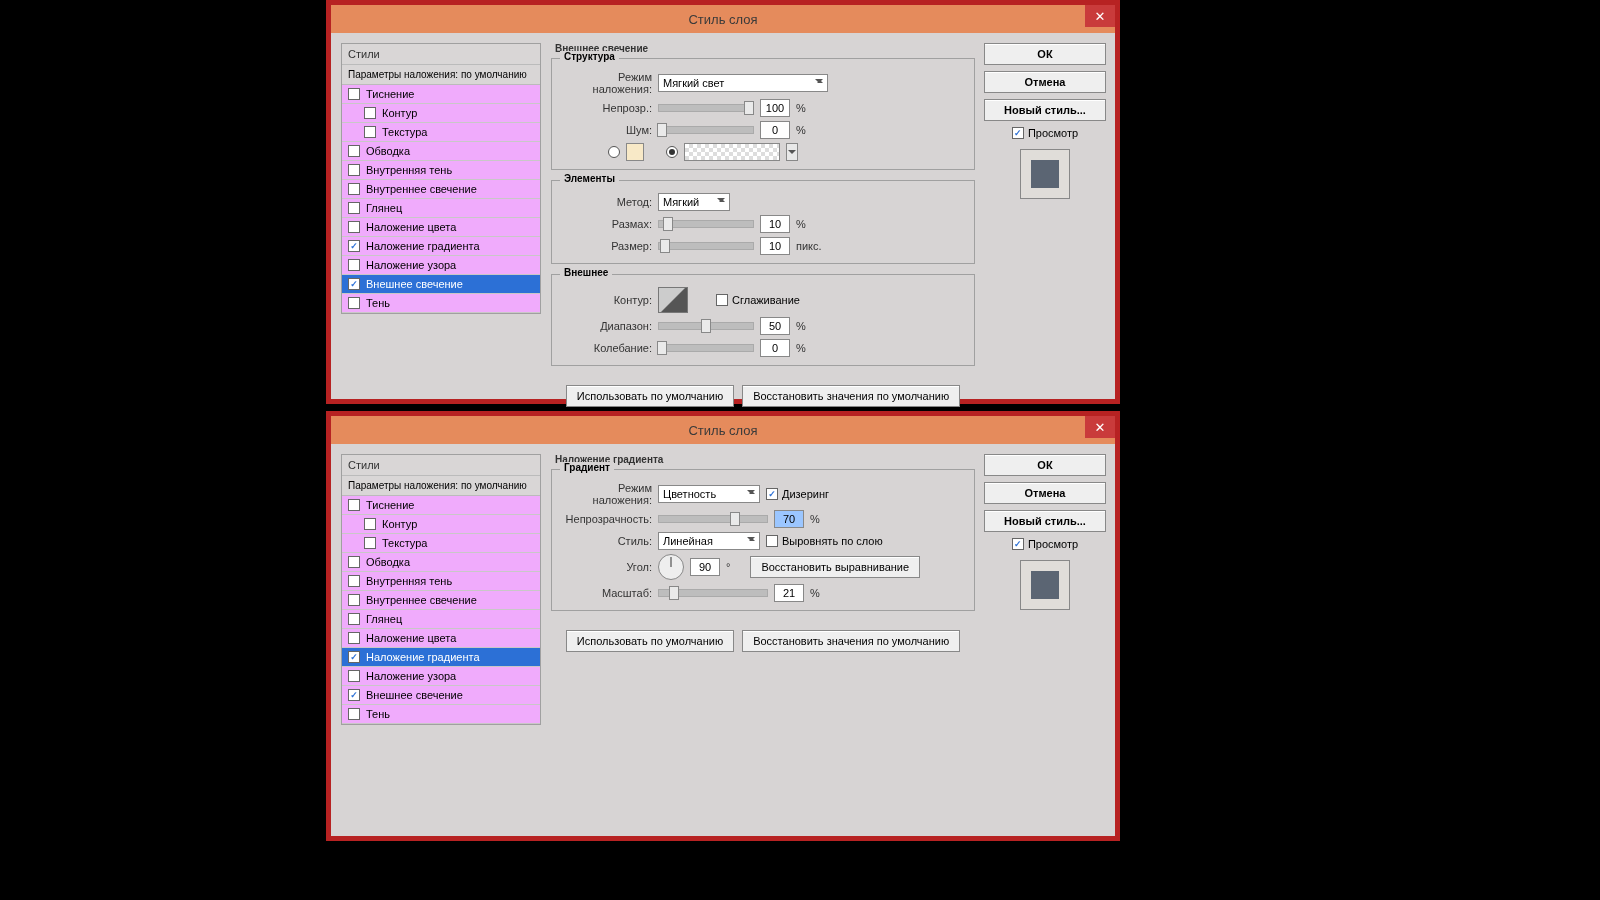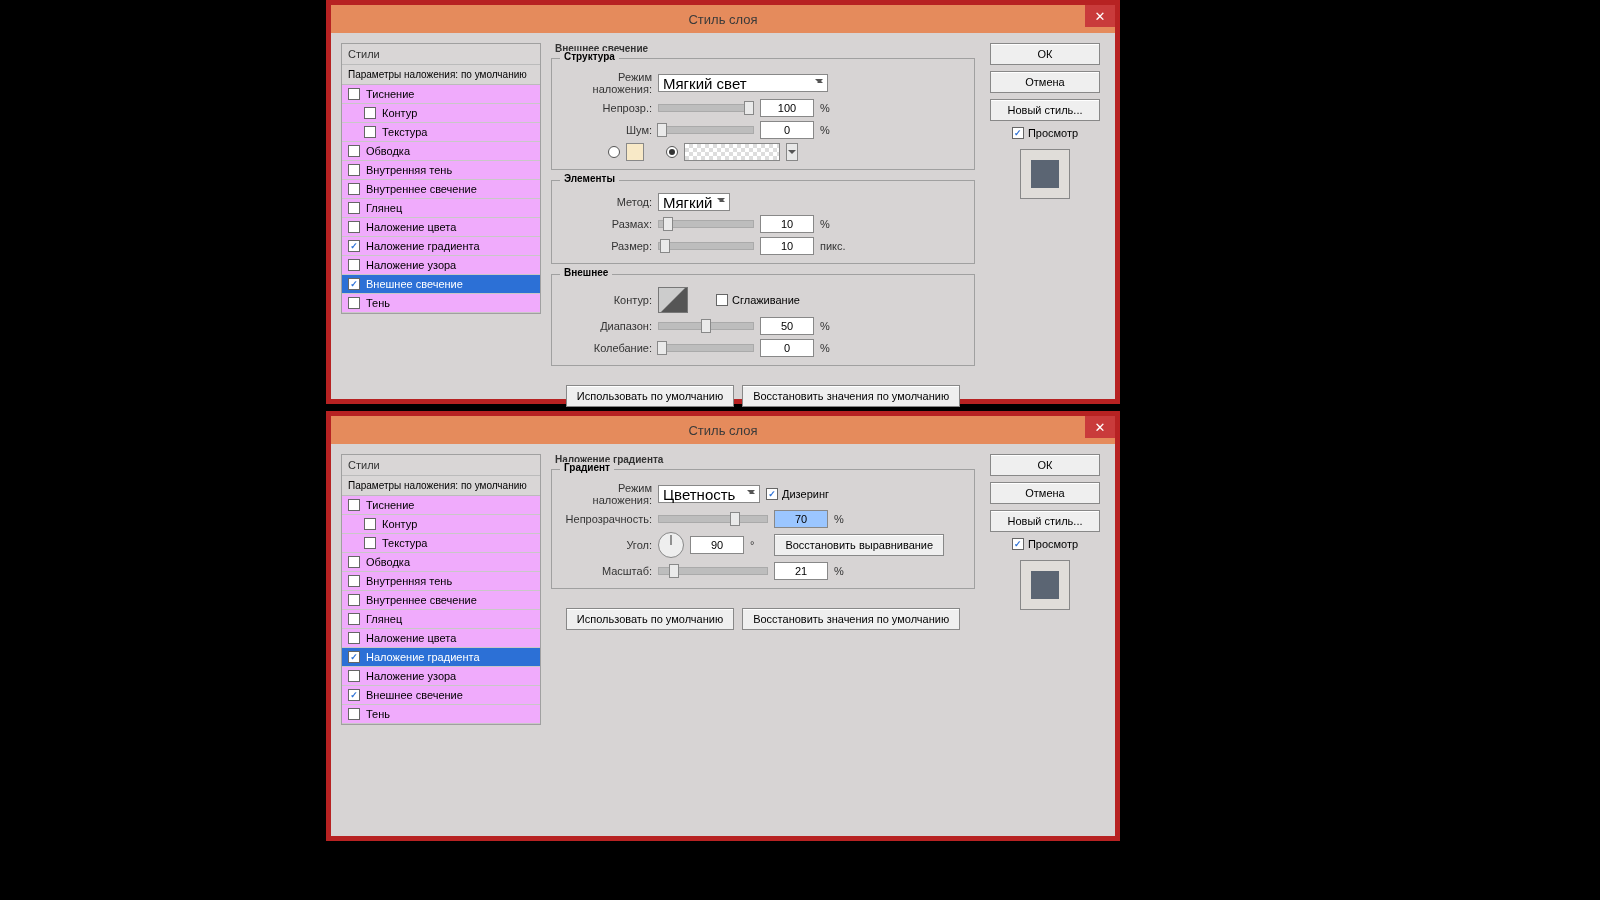--- a/index.html
+++ b/index.html
@@ -21,41 +21,41 @@
   .style-item.indent { padding-left: 22px; }
   .style-item.selected { background: #2c70d6; color: #fff; }
   .chk { width: 12px; height: 12px; border: 1px solid #666; background: #fff; display: inline-flex; align-items: center; justify-content: center; font-size: 9px; color: #2c70d6; flex-shrink: 0; }
   .chk.checked::after { content: "✓"; font-weight: bold; }
   .fieldset { border: 1px solid #a0a0a0; margin: 4px 0 10px 0; padding: 8px 8px 4px 8px; position: relative; }
   .legend { position: absolute; top: -8px; left: 8px; background: #d7d4d4; padding: 0 4px; font-weight: bold; font-size: 10px; }
   .section-title { font-weight: bold; font-size: 10px; margin-left: 4px; color: #333; }
   .frow { display: flex; align-items: center; margin: 4px 0; gap: 6px; }
   .flabel { text-align: right; flex-shrink: 0; color: #333; }
   .flabel.w1 { width: 92px; }
-  .dropdown { height: 18px; border: 1px solid #888; background: #fff; display: flex; align-items: center; padding: 0 16px 0 4px; position: relative; font-size: 15px; }
+  .dropdown { height: 18px; border: 1px solid #888; background: #fff; display: flex; align-items: center; padding: 0 16px 0 4px; position: relative; font-size: 11px; }
   .dropdown::after { content: ""; position: absolute; right: 4px; top: 4px; border: 4px solid transparent; border-top-color: #555; }
   .dropdown.up::before { content: ""; position: absolute; right: 4px; top: 2px; border: 3px solid transparent; border-bottom-color: #555; }
   .slider { width: 96px; height: 8px; background: #bdbdbd; position: relative; border: 1px solid #aaa; }
   .slider .thumb { position: absolute; top: -4px; width: 10px; height: 14px; background: #eaeaea; border: 1px solid #888; transform: translateX(-50%); }
-  .numbox { width: 54px; height: 18px; border: 1px solid #888; background: #fff; text-align: center; display: flex; align-items: center; justify-content: center; }
+  .numbox { width: 30px; height: 18px; border: 1px solid #888; background: #fff; text-align: center; display: flex; align-items: center; justify-content: center; }
   .numbox.highlight { background: #9bc6ff; }
   .unit { color: #333; }
   .radio { width: 12px; height: 12px; border: 1px solid #555; border-radius: 50%; display: inline-flex; align-items: center; justify-content: center; background: #fff; }
   .radio.checked::after { content: ""; width: 6px; height: 6px; background: #333; border-radius: 50%; }
   .swatch-small { width: 18px; height: 18px; border: 1px solid #888; background: #f8e9c7; }
   .grad-preview { height: 18px; border: 1px solid #888; position: relative; background:
     repeating-conic-gradient(#ccc 0 25%, #fff 0 50%) 0 0/8px 8px; }
   .grad-preview.transp { background:
     repeating-conic-gradient(#ddd 0 25%, #fff 0 50%) 0 0/8px 8px; }
   .grad-preview.grad2 { background: linear-gradient(90deg, #222, #eee); }
   .drop-arrow { width: 12px; height: 18px; border: 1px solid #888; background: #e8e8e8; display: flex; align-items: center; justify-content: center; }
   .drop-arrow::after { content: ""; border: 4px solid transparent; border-top-color: #555; margin-top: 3px; }
   .contour-swatch { width: 30px; height: 26px; border: 1px solid #777; background: linear-gradient(135deg, #ccc 48%, #555 52%); position: relative; }
   .btn { height: 22px; border: 1px solid #888; background: #efefef; display: flex; align-items: center; justify-content: center; padding: 0 10px; cursor: pointer; font-size: 11px; box-shadow: inset 0 1px 0 #fff; }
-  .btn.w { width: 110px; }
+  .btn.w { width: 122px; font-weight: bold; }
   .btn.wlong { min-width: 140px; }
   .btn-row { display: flex; gap: 8px; justify-content: center; margin-top: 19px; }
   .preview-swatch-outer { width: 50px; height: 50px; border: 1px solid #888; background: #e0ddd9; display: flex; align-items: center; justify-content: center; margin-top: 4px; }
   .preview-swatch-inner { width: 28px; height: 28px; background: #5b6573; }
   .cb-inline { display: inline-flex; align-items: center; gap: 4px; }
   .angle-dial { width: 26px; height: 26px; border: 1px solid #888; border-radius: 50%; background: #eee; position: relative; }
   .angle-dial::after { content: ""; position: absolute; left: 50%; top: 50%; width: 1px; height: 10px; background: #333; transform-origin: bottom center; transform: translate(-0.5px,-100%) rotate(0deg); }
 </style>
 </head>
 <body>
@@ -341,20 +341,30 @@
           <span class="flabel w1">Непрозрачность:</span>
           <div class="slider" style="width:110px">
                 <div class="thumb" style="left:70%"></div>
               </div>
           <div class="numbox highlight">
                 <span>70</span>
               </div>
           <span class="unit">%</span>
         </div>
         <div class="frow">
+          <span class="flabel w1">Стиль:</span>
+          <div class="dropdown up" style="width:102px">
+                <span>Линейная</span>
+              </div>
+          <span class="cb-inline">
+                <span class="chk"></span>
+                <span>Выровнять по слою</span>
+              </span>
+        </div>
+        <div class="frow">
           <span class="flabel w1">Угол:</span>
           <div class="angle-dial"></div>
           <div class="numbox">
                 <span>90</span>
               </div>
           <span class="unit">°</span>
           <span style="width:8px"></span>
           <div class="btn">
                 <span>Восстановить выравнивание</span>
               </div>

